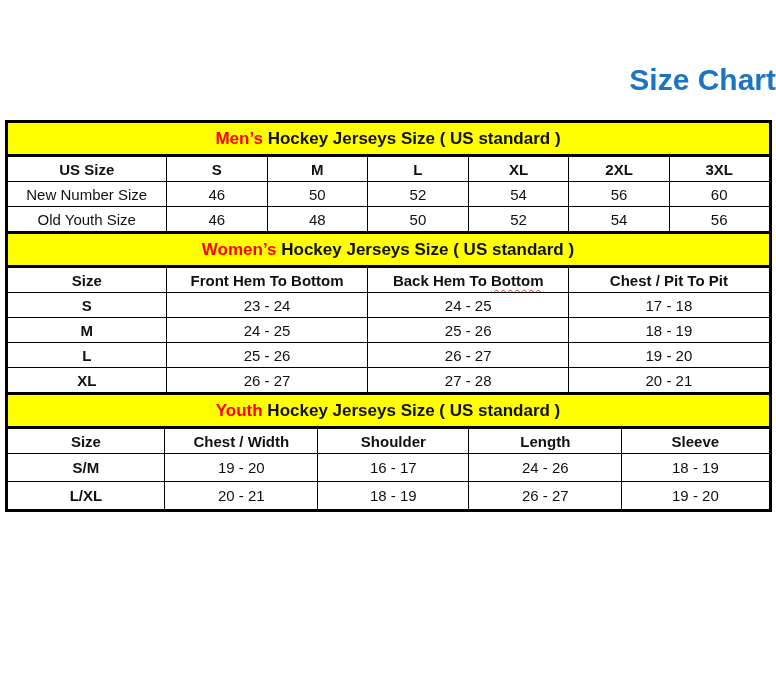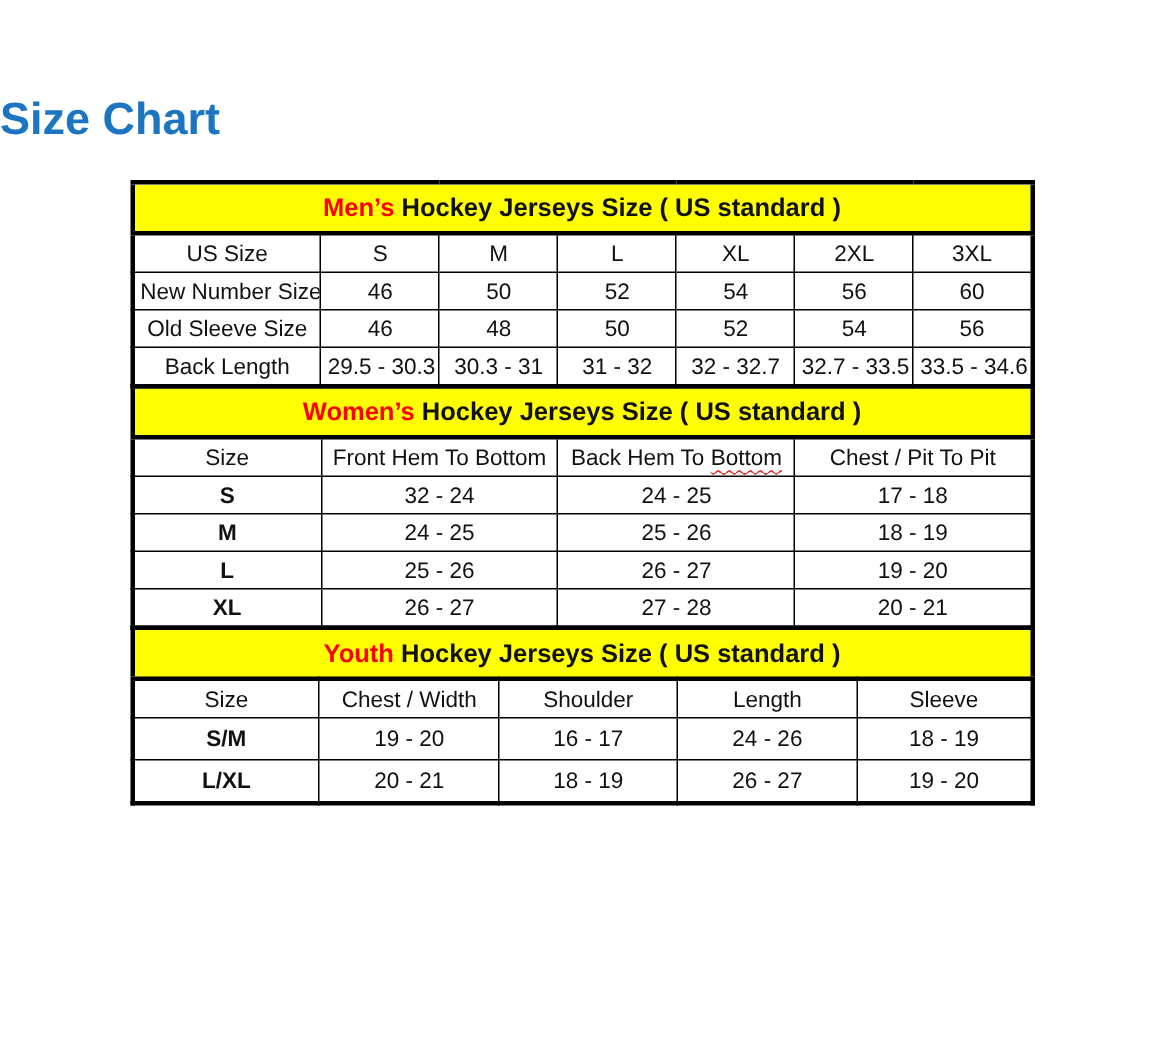--- a/index.html
+++ b/index.html
@@ -5,30 +5,30 @@
   html, body {
     margin: 0; padding: 0;
     width: 776px; height: 692px;
     background: #ffffff;
     font-family: "Liberation Sans", sans-serif;
     color: var(--text-black, #111);
     overflow: hidden;
   }
   .title {
     margin: 62px 0 0 0;
-    text-align: left;
+    text-align: right;
     font-size: 30px;
     line-height: 36px;
     font-weight: bold;
     color: var(--title-blue, #1B75C0);
     letter-spacing: 0px;
   }
   .chart-wrap { margin-top: 22px; }
   table.tbl {
-    width: 603px;
+    width: 767px;
     margin: 0 auto;
     border-collapse: collapse;
     table-layout: fixed;
     border: 3px solid var(--border-black, #000);
   }
   table.tbl + table.tbl { margin-top: -3px; padding-left: 20px; }
   .tbl td, .tbl th {
     border: 1.5px solid var(--border-black, #000);
     text-align: center;
     vertical-align: middle;
@@ -40,21 +40,21 @@
   }
   .tbl tr.band td {
     background: var(--band-yellow, #FFFF00);
     height: 31px;
     font-size: 17px;
     font-weight: bold;
     border-top: 3px solid var(--border-black, #000);
     border-bottom: 3px solid var(--border-black, #000);
   }
   .tbl tr.band .hl { color: var(--accent-red, #F00); }
-  .tbl tr.head th { font-weight: normal; }
+  .tbl tr.head th { font-weight: bold; }
   .tbl td.rowlabel { font-weight: bold; }
   .tbl.mens td.rowlabel { font-weight: normal; }
   .tbl.youth tr.data td { height: 27px; text-align: center; }
   .wavy {
     text-decoration-line: underline;
     text-decoration-style: wavy;
     text-decoration-color: var(--squiggle-red, #D93025);
     text-decoration-thickness: 1px;
     text-underline-offset: 3px;
   }
@@ -101,36 +101,27 @@
     <tr class="data">
       <td class="rowlabel">New Number Size</td>
       <td>46</td>
       <td>50</td>
       <td>52</td>
       <td>54</td>
       <td>56</td>
       <td>60</td>
     </tr>
     <tr class="data">
-      <td class="rowlabel">Old Sleeve Size</td>
+      <td class="rowlabel">Old Youth Size</td>
       <td>46</td>
       <td>48</td>
       <td>50</td>
       <td>52</td>
       <td>54</td>
       <td>56</td>
-    </tr>
-    <tr class="data">
-      <td class="rowlabel">Back Length</td>
-      <td>29.5 - 30.3</td>
-      <td>30.3 - 31</td>
-      <td>31 - 32</td>
-      <td>32 - 32.7</td>
-      <td>32.7 - 33.5</td>
-      <td>33.5 - 34.6</td>
     </tr>
   </tbody>
     </table>
 
   <table class="tbl womens">
     <colgroup>
       <col class="c0">
         <col class="cn">
         <col class="cn">
         <col class="cn">
@@ -146,21 +137,21 @@
       <th>Size</th>
       <th>Front Hem To Bottom</th>
       <th>
         <span>Back Hem To</span>
         <span class="wavy">Bottom</span>
       </th>
       <th>Chest / Pit To Pit</th>
     </tr>
     <tr class="data">
       <td class="rowlabel">S</td>
-      <td>32 - 24</td>
+      <td>23 - 24</td>
       <td>24 - 25</td>
       <td>17 - 18</td>
     </tr>
     <tr class="data">
       <td class="rowlabel">M</td>
       <td>24 - 25</td>
       <td>25 - 26</td>
       <td>18 - 19</td>
     </tr>
     <tr class="data">

